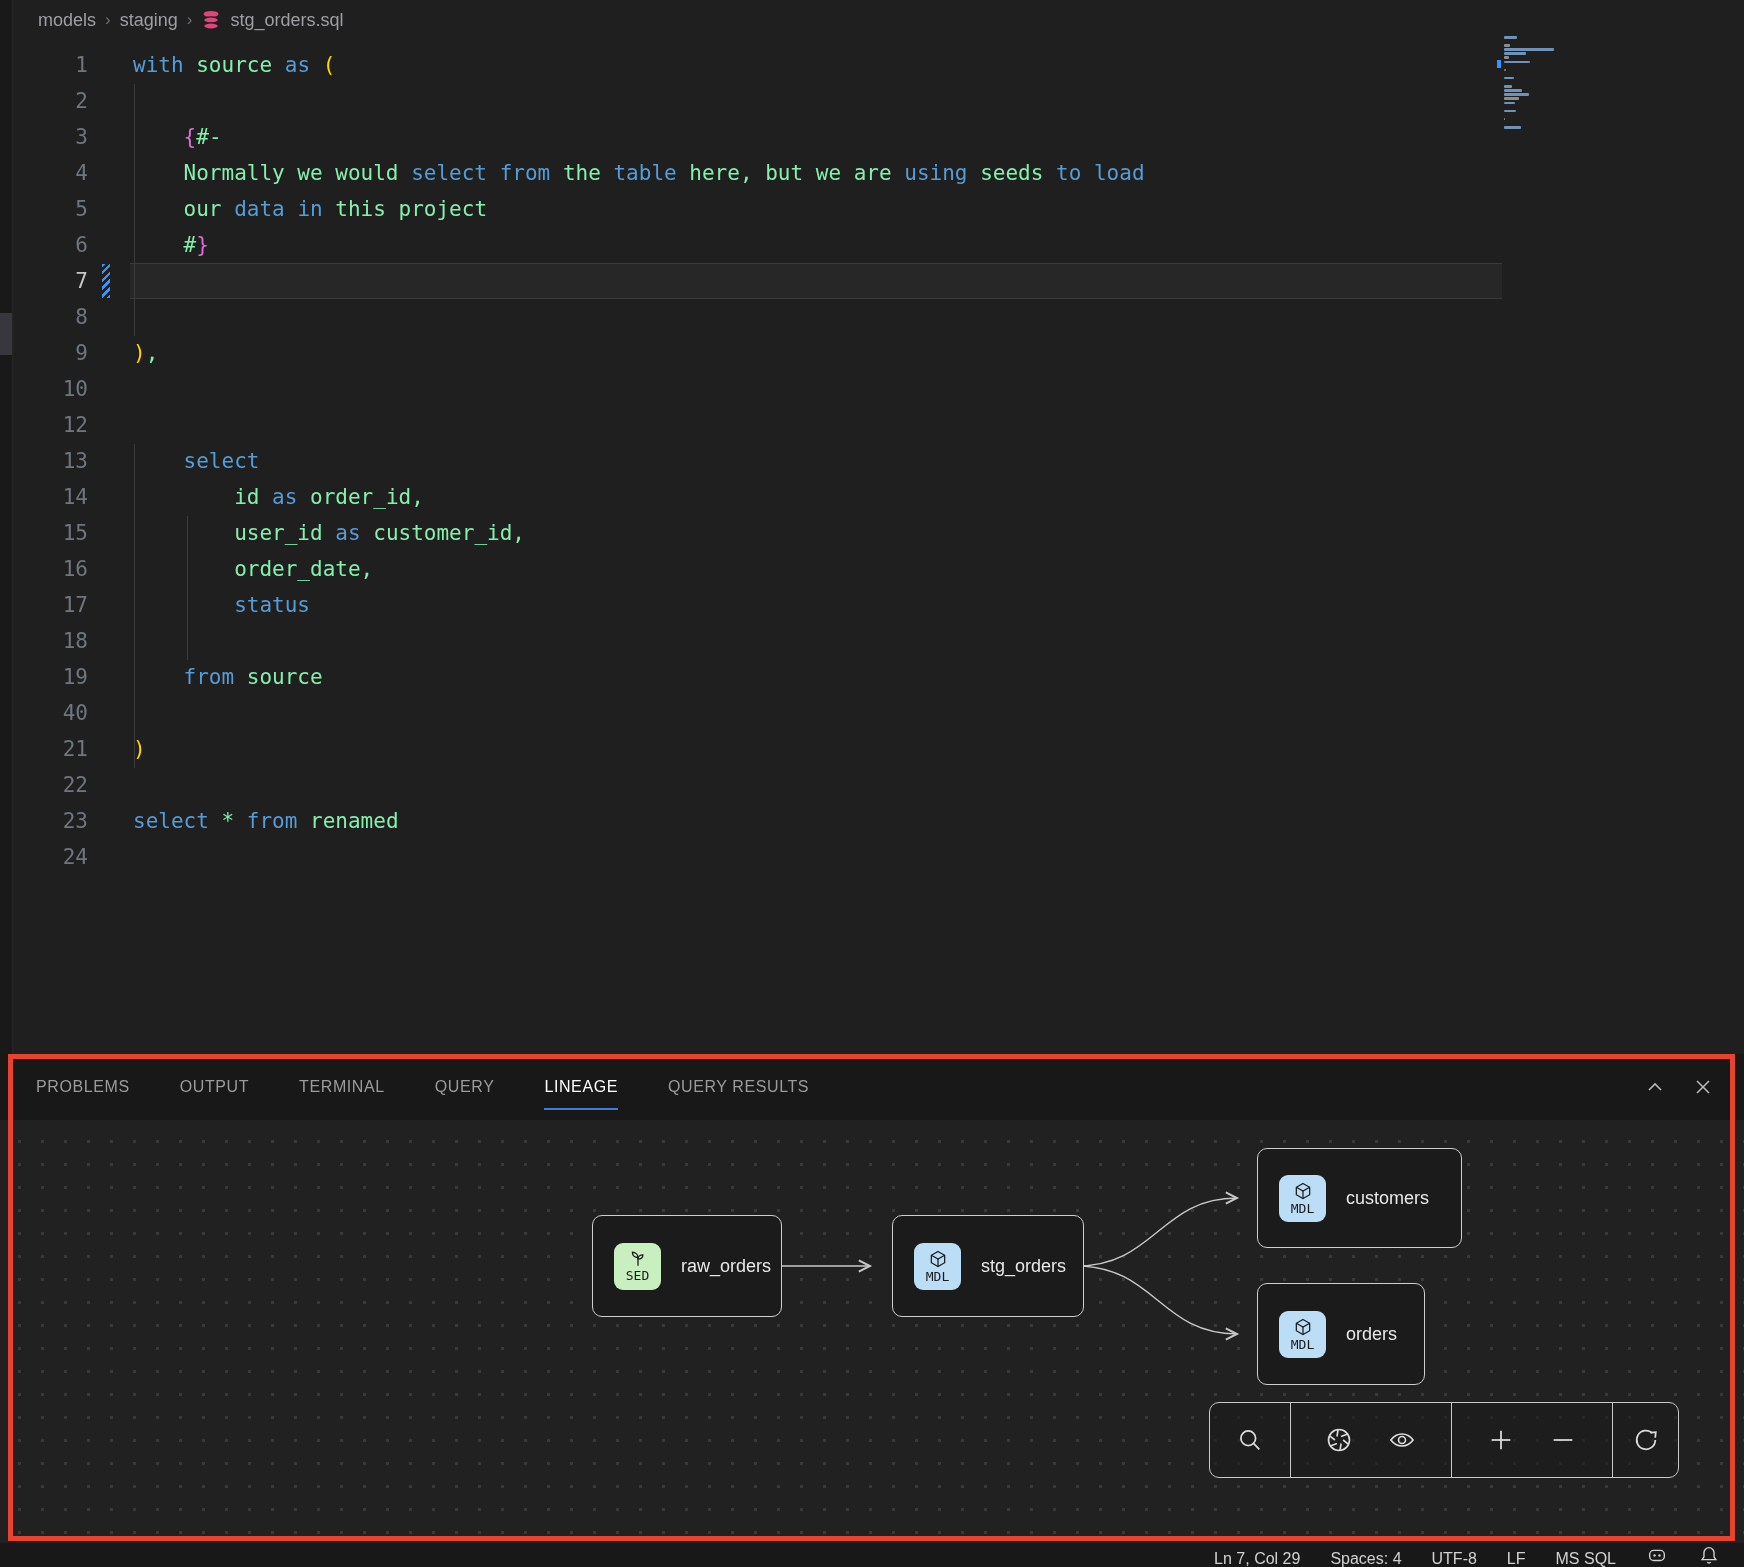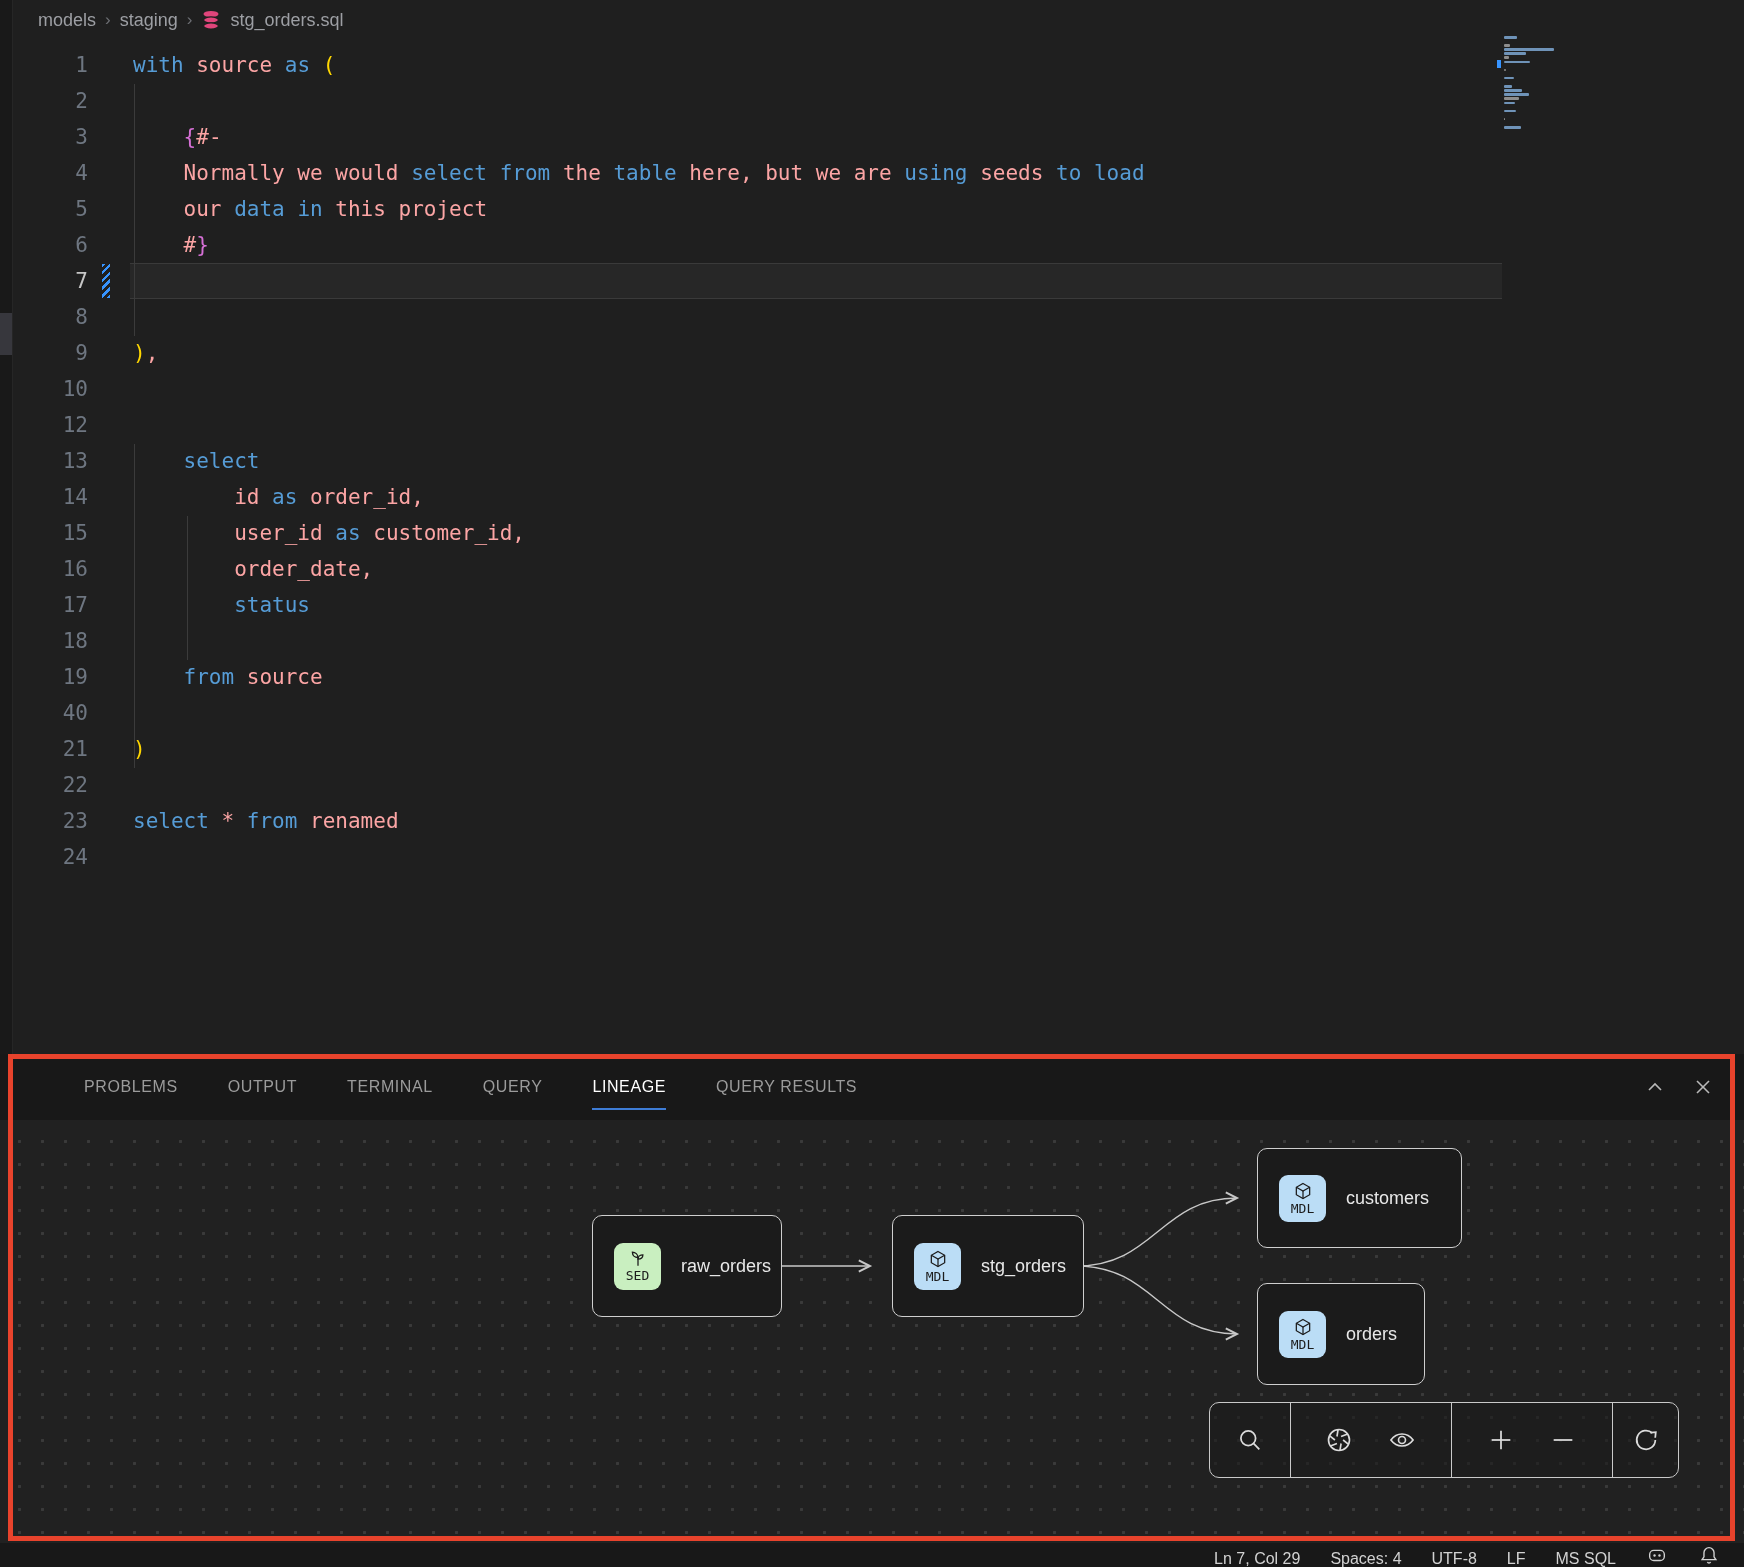--- a/index.html
+++ b/index.html
@@ -20,31 +20,31 @@
   .code-area{position:absolute;left:12px;top:47px;width:1732px;
              font-family:"DejaVu Sans Mono","Liberation Mono",monospace;font-size:21px;}
   .code-row{position:relative;height:36px;line-height:36px;display:flex;white-space:pre;}
   .gutter-num{width:76px;text-align:right;color:#6e7681;user-select:none;flex:none;}
   .code-text{padding-left:45px;color:#cccccc;}
   .code-row.active .gutter-num{color:#c6c6c6;}
   .row-highlight{position:absolute;left:118px;top:0;width:1372px;height:36px;
                  background:#272727;border-top:1px solid #3a3a3a;border-bottom:1px solid #3a3a3a;box-sizing:border-box;}
   .git-marker{position:absolute;left:90px;top:1px;width:8px;height:34px;
               background:repeating-linear-gradient(315deg,#3794ff 0 2.5px,#1f1f1f 2.5px 5.5px);}
-  .tk-k{color:#569CD6;} .tk-p{color:#fca5a5;} .tk-y{color:#FFD700;}
+  .tk-k{color:#569CD6;} .tk-p{color:#86efac;} .tk-y{color:#FFD700;}
   .tk-m{color:#D670D6;} .tk-b{color:#179FFF;}
   .indent-guide{position:absolute;width:1px;background:#3b3b3b;}
 
   .minimap{position:absolute;left:1504px;top:36px;width:58px;height:112px;}
   .minimap-bar{height:2.5px;margin-bottom:1.6px;border-radius:1px;}
   .minimap-marker{position:absolute;left:-7px;top:24px;width:4px;height:8px;background:#3794ff;}
 
   
   .panel{position:absolute;left:0;top:1054px;width:1744px;height:489px;background:#181818;}
-  .tabbar{position:relative;height:66px;display:flex;align-items:center;padding-left:84px;gap:50px;}
+  .tabbar{position:relative;height:66px;display:flex;align-items:center;padding-left:36px;gap:50px;}
   .tab{position:relative;font-size:16px;letter-spacing:.6px;color:#9b9b9b;height:66px;
        display:flex;align-items:center;cursor:pointer;}
   .tab.active{color:#ffffff;}
   .tab.active::after{content:'';position:absolute;left:0;right:0;bottom:10px;height:2.5px;background:#3E7CD6;}
   .tabbar-icons{position:absolute;right:30px;top:0;height:66px;display:flex;align-items:center;gap:26px;}
   .tabbar-icons svg{display:block;cursor:pointer;}
 
   .canvas{position:absolute;left:0;top:66px;width:1744px;height:423px;background-color:#212121;
           background-image:radial-gradient(#3a3a3a 1.4px,transparent 1.6px);
           background-size:23px 23px;background-position:8px 10px;}

